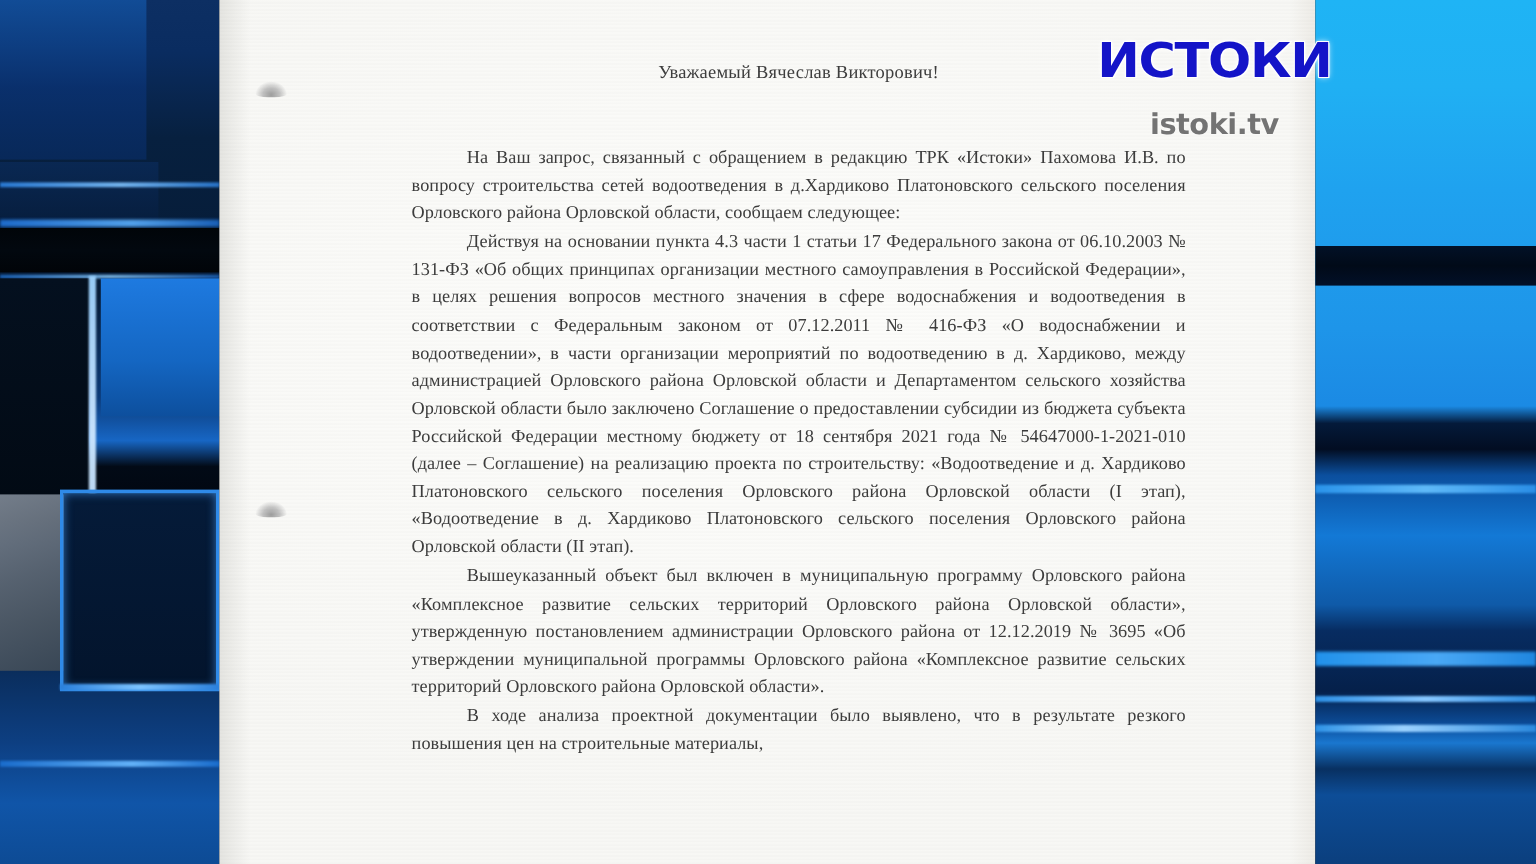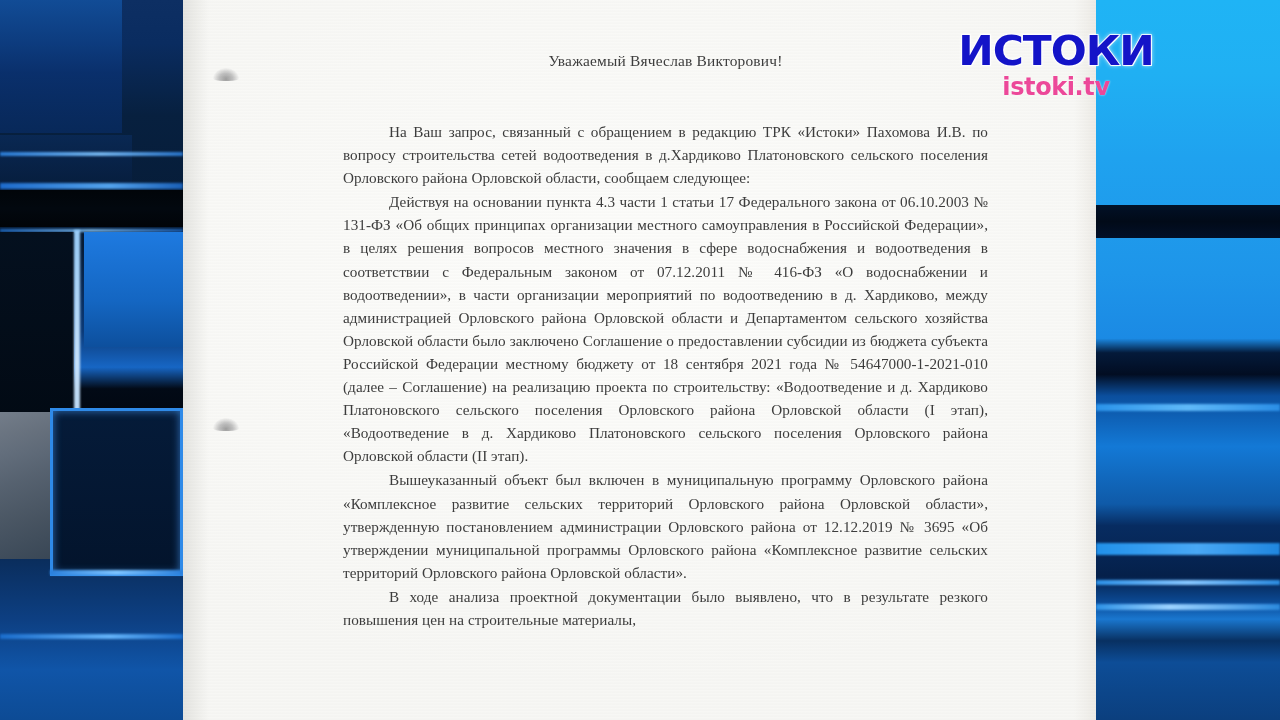--- a/index.html
+++ b/index.html
@@ -224,21 +224,21 @@
     position:absolute; inset:0;
     pointer-events:none;
     mix-blend-mode:multiply;
     background:
       repeating-linear-gradient(0deg, rgba(0,0,0,.012) 0px, rgba(0,0,0,.012) 1px, rgba(0,0,0,0) 2px, rgba(0,0,0,0) 3px);
   }
 
   
   #logo {
     position:absolute;
-    left:942px; top:30px;
+    left:898px; top:30px;
     width:228px; height:76px;
     text-align:center;
     pointer-events:none;
   }
   #logo-word {
     display:block;
     font-family:"DejaVu Sans", sans-serif;
     font-weight:700;
     font-size:40px;
     line-height:42px;
@@ -251,23 +251,23 @@
        0 0 5px rgba(255,255,255,.9),
        1px 1px 0 rgba(255,255,255,.8);
     transform:scaleX(1.06);
   }
   #logo-domain {
     display:block;
     font-family:"DejaVu Sans", sans-serif;
     font-weight:700;
     font-size:24px;
     line-height:27px;
-    color:#ec4899;
+    color:#737373;
     letter-spacing:-.4px;
-    margin-top:2px;
+    margin-top:19px;
     text-shadow:0 0 2px rgba(255,255,255,.85);
   }
 </style>
 </head>
 <body>
 
 <div id="stage">
 
   <div class="pillar" id="pillar-left">
     <div class="bg"></div>

